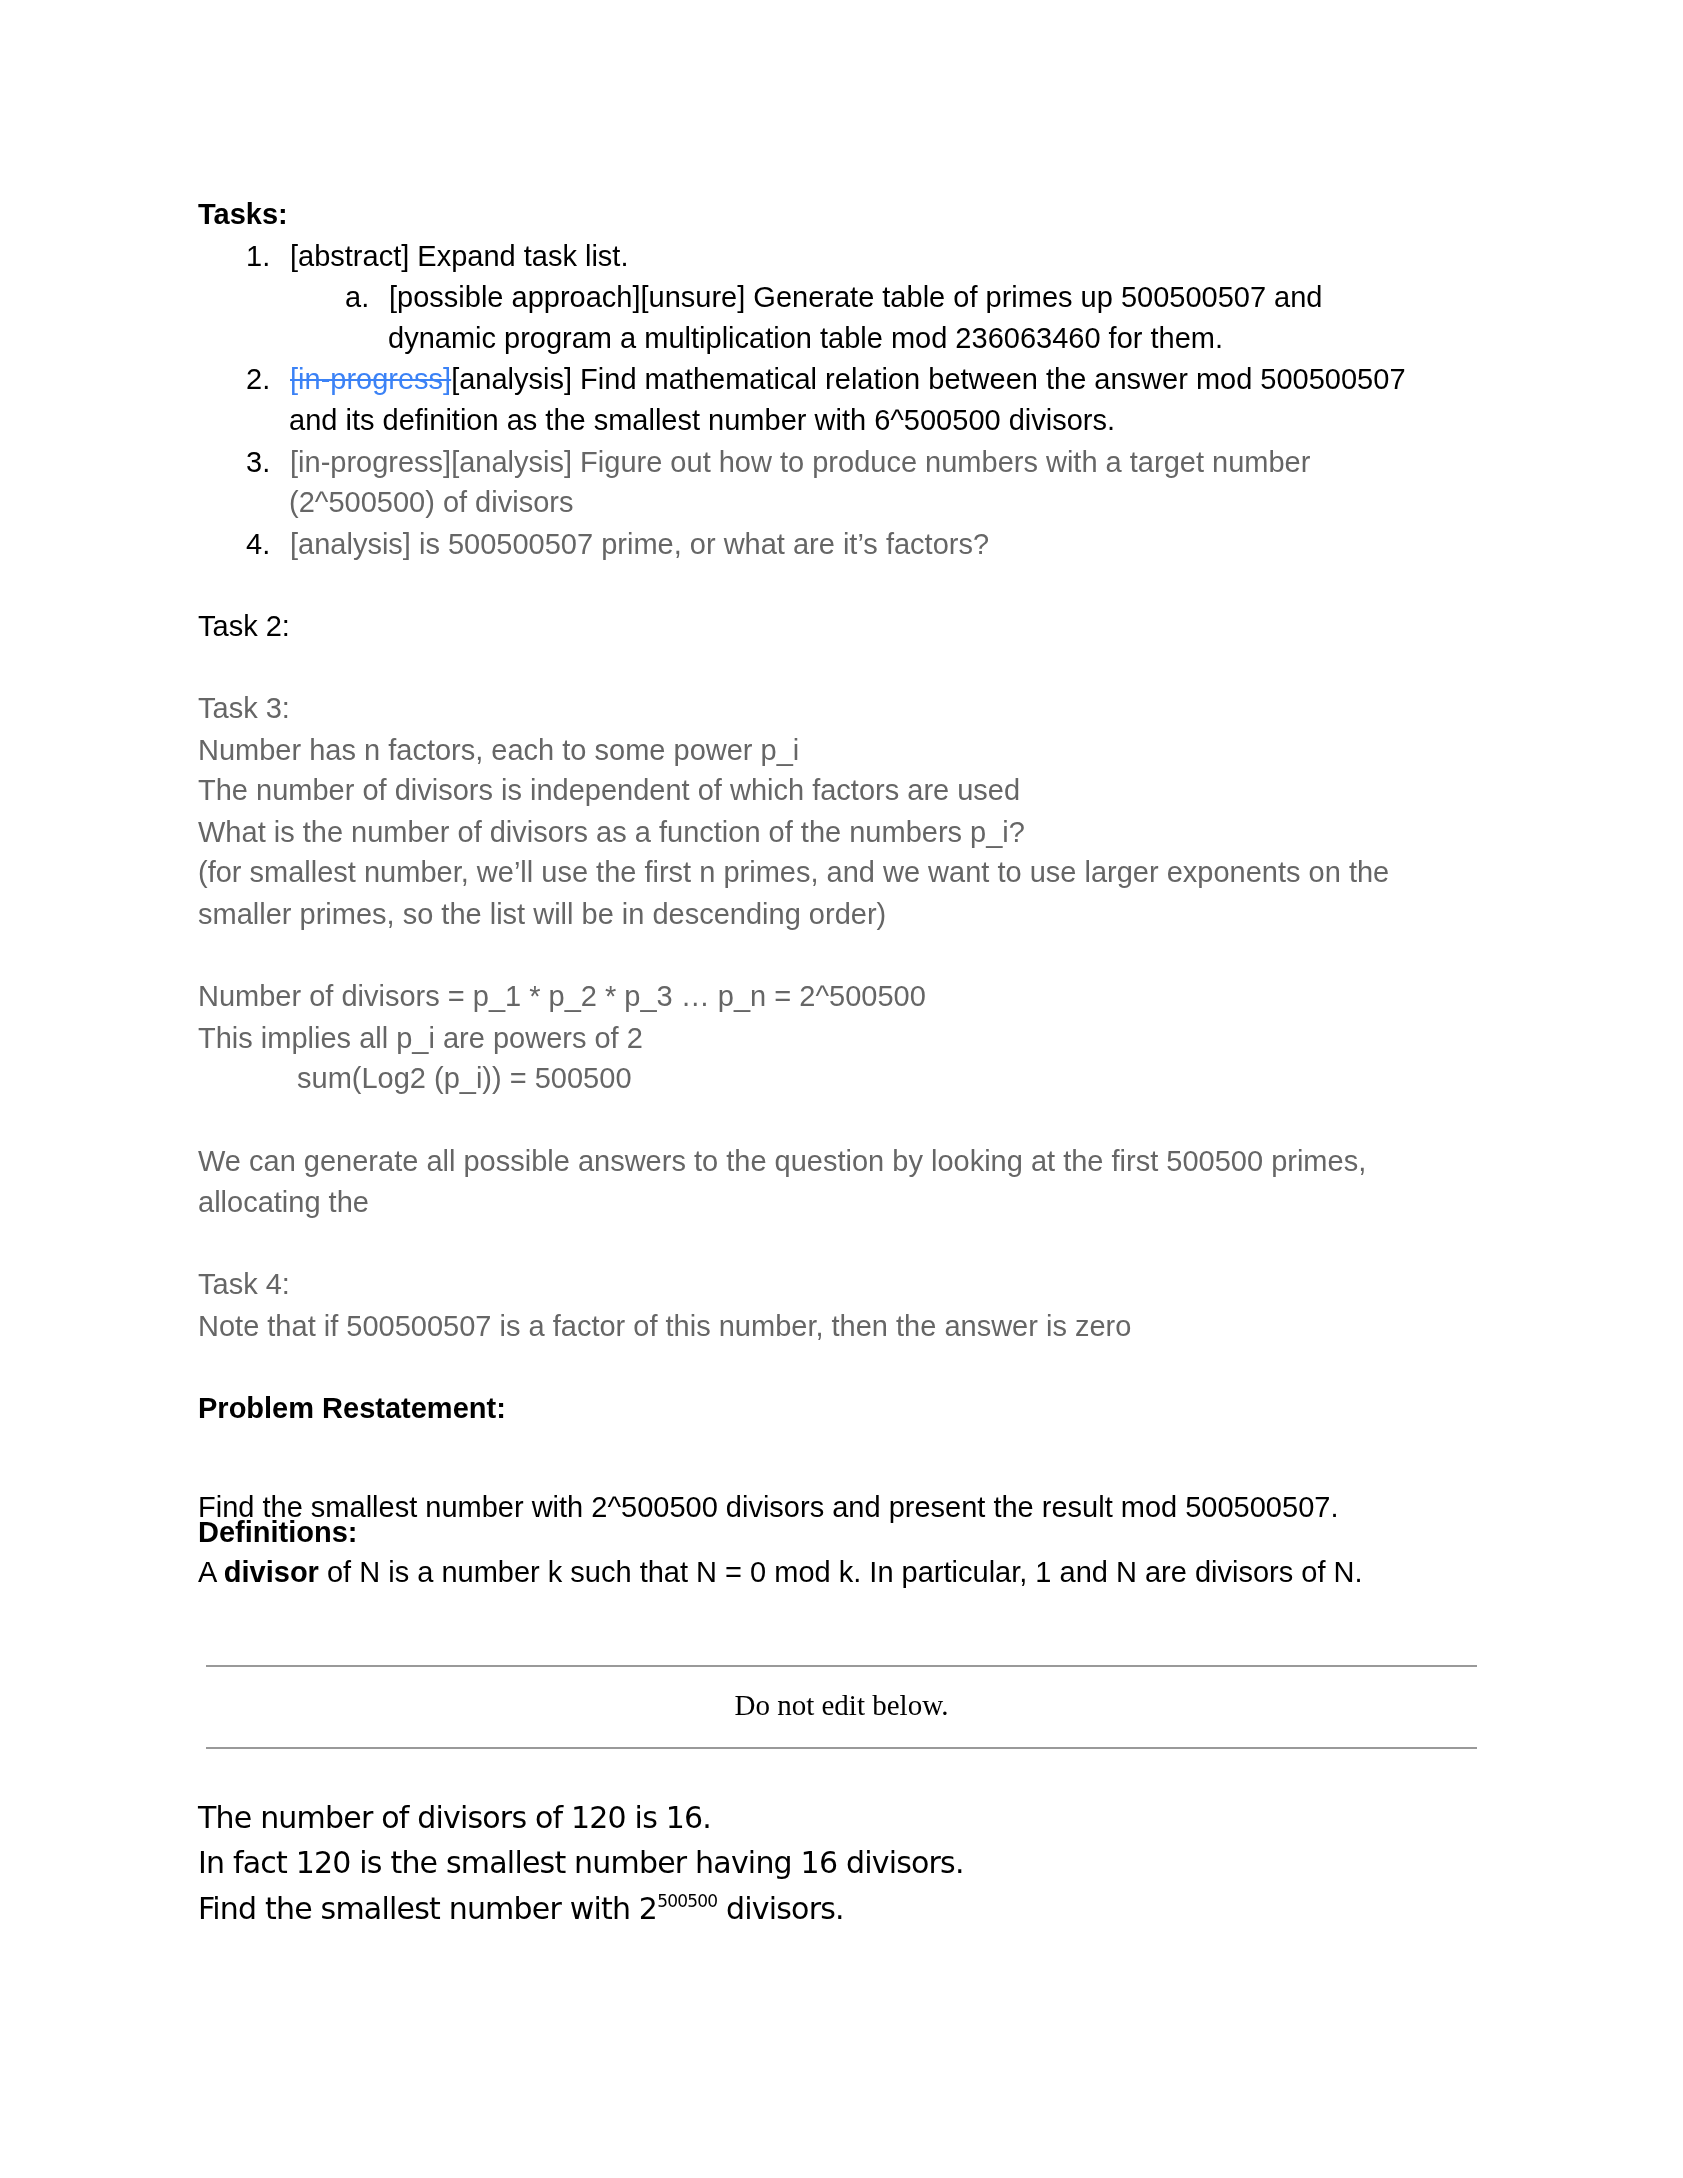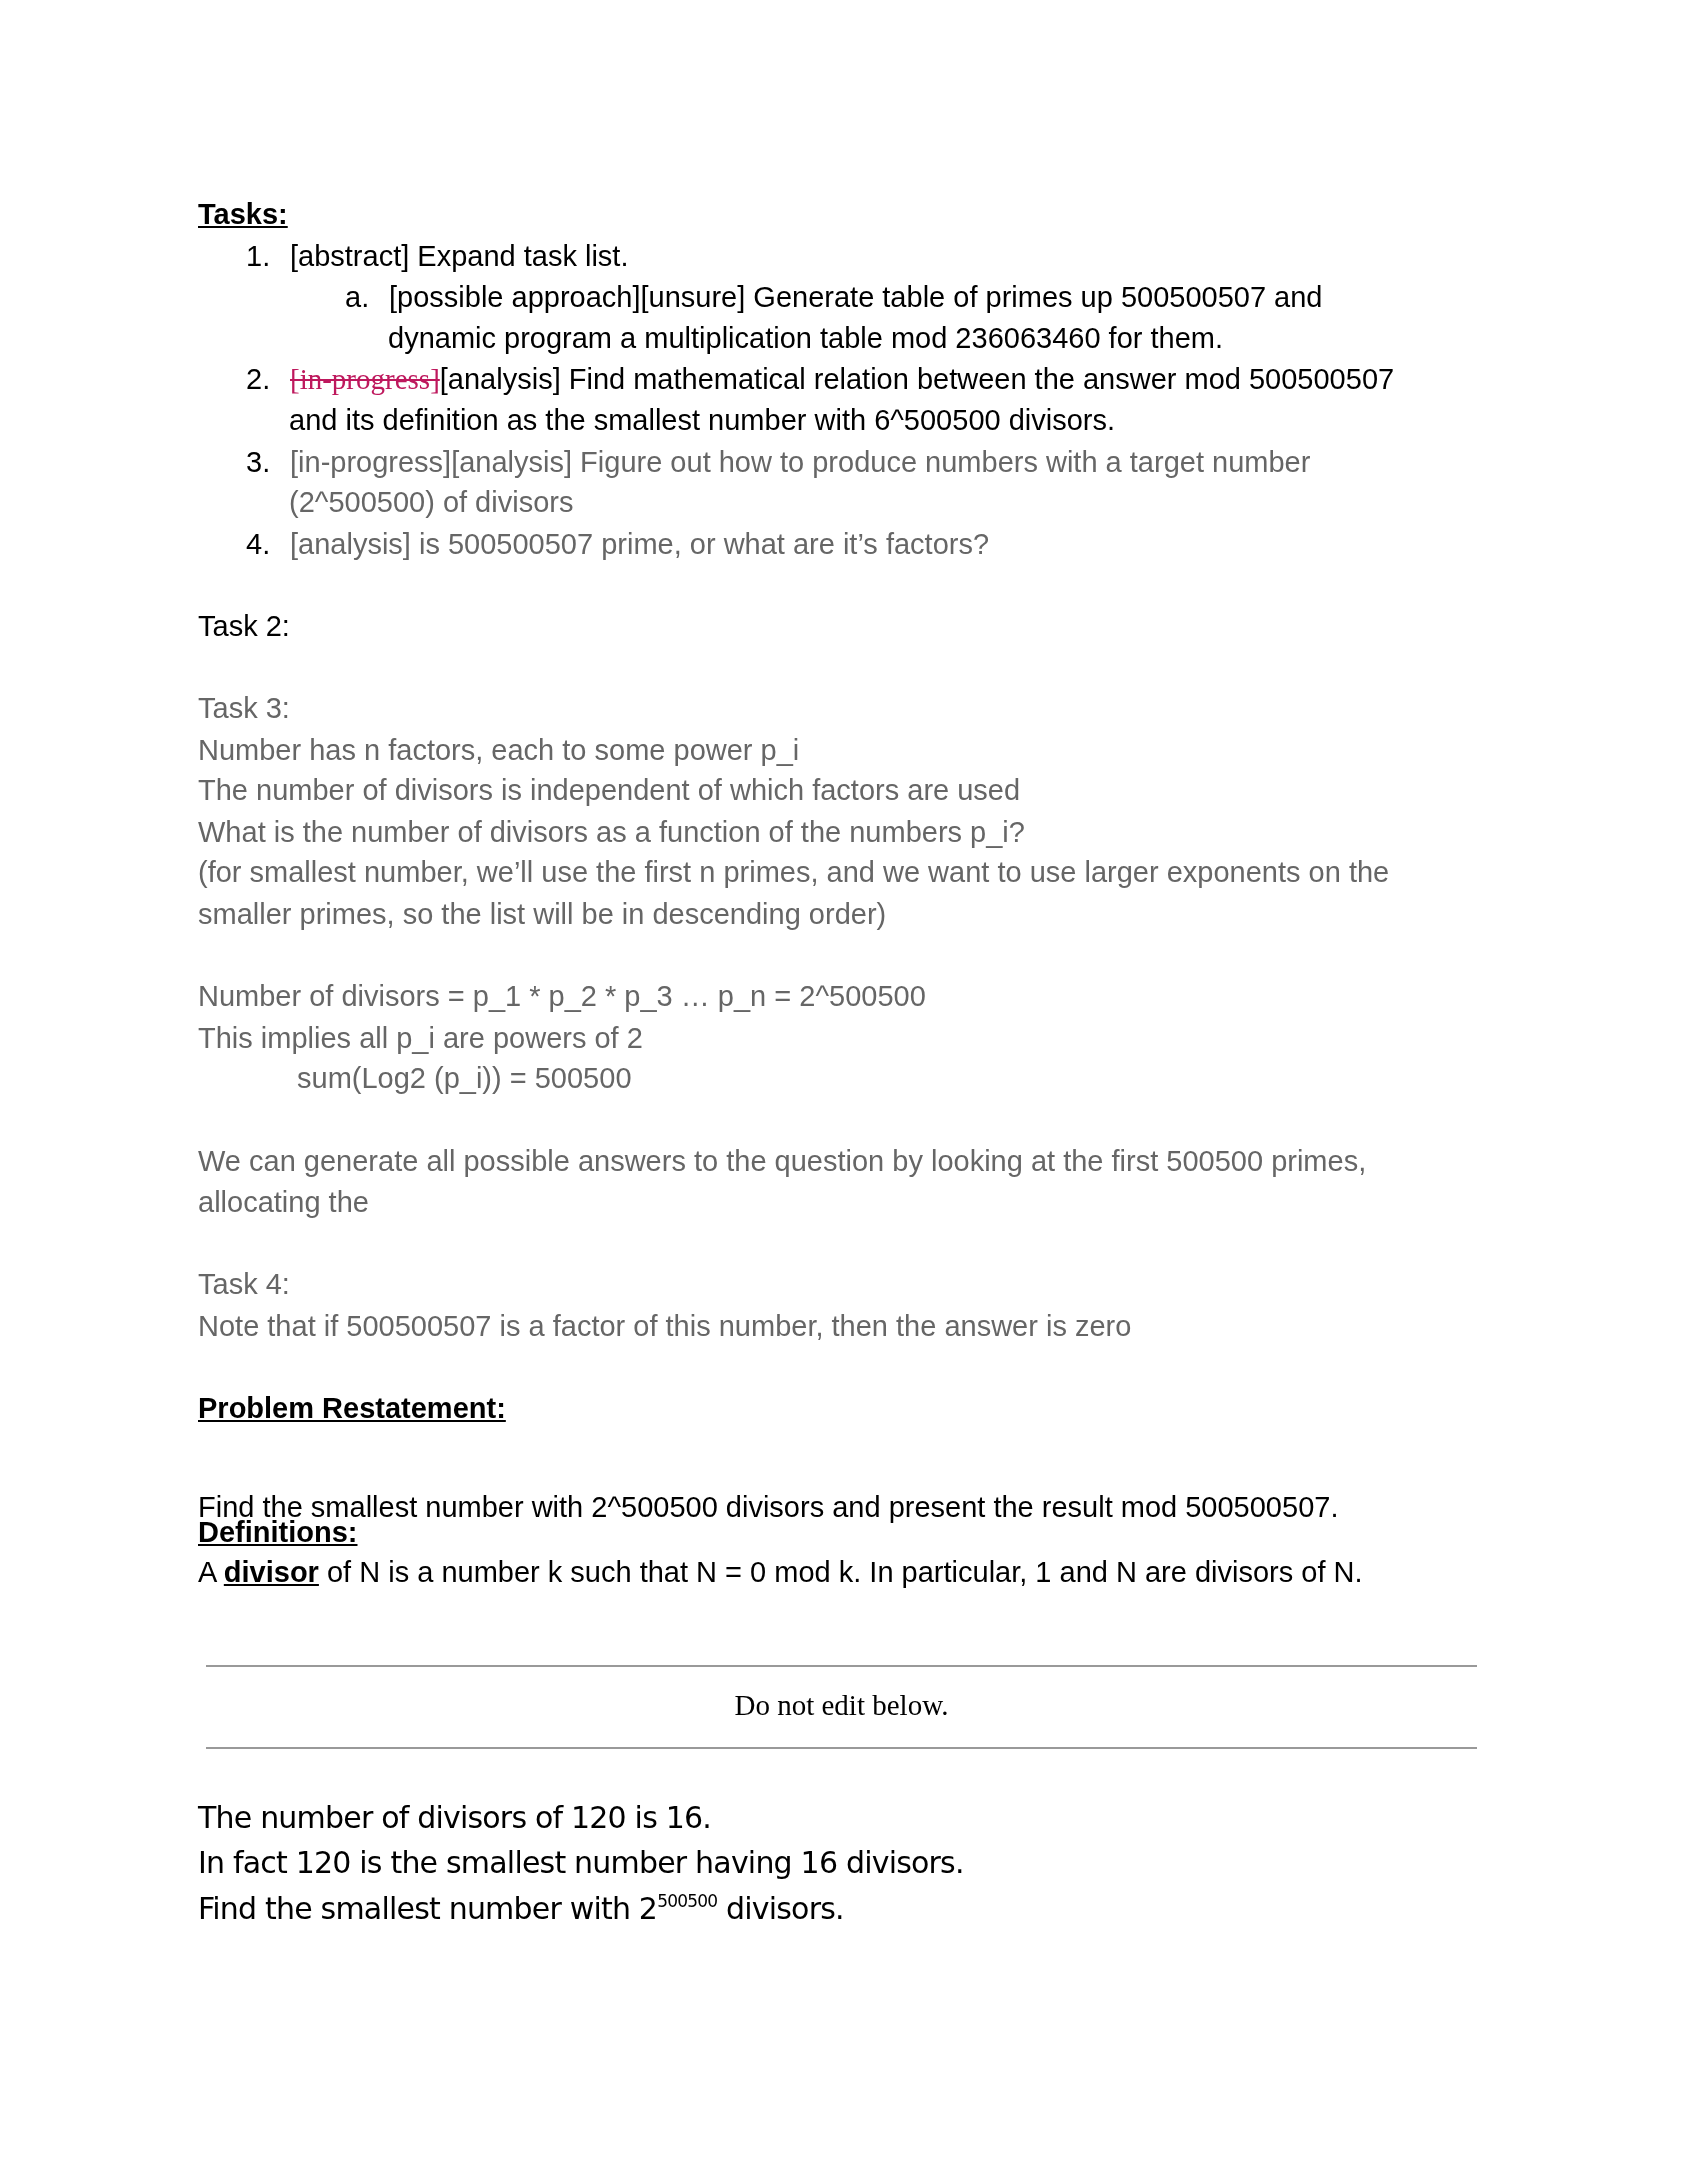--- a/index.html
+++ b/index.html
@@ -1,22 +1,22 @@
 <!DOCTYPE html>
 <html><head>
 <meta charset="utf-8">
 <style>
   html, body { margin: 0; padding: 0; background: #ffffff; }
   body { width: 1683px; height: 2178px; position: relative; overflow: hidden;
          font-family: "Liberation Sans", sans-serif; color: #000; }
   .page { position: absolute; left: 198px; top: 0; width: 1287px; }
   .ln { position: absolute; left: 0; font-size: 29px; line-height: 41px; white-space: nowrap; }
-  .b { font-weight: bold; text-decoration: underline; }
+  .b { font-weight: bold; }
   .gray { color: #666666; }
-  .strike { text-decoration: line-through; color: #be185d; font-family: Liberation Serif, serif; }
+  .strike { text-decoration: line-through; color: #3b82f6; }
   .num { display: inline-block; width: 44px; }
   .hr { position: absolute; left: 8px; width: 1271px; height: 0; border-top: 2.5px solid #999999; }
   .center { position: absolute; left: 8px; width: 1271px; text-align: center; font-size: 29px; line-height: 41px; font-family: Liberation Serif, serif; }
   .orig { position: absolute; left: 0; font-family: "DejaVu Sans", sans-serif; font-size: 30px; line-height: 46px; white-space: nowrap; letter-spacing: -0.8px; }
   .orig sup { font-size: 17px; vertical-align: 12px; line-height: 0; }
 </style>
 </head>
 <body>
 
 <div class="page">

